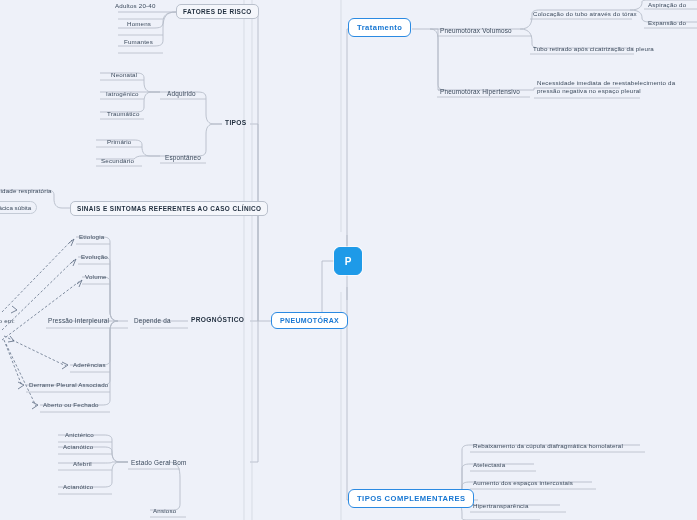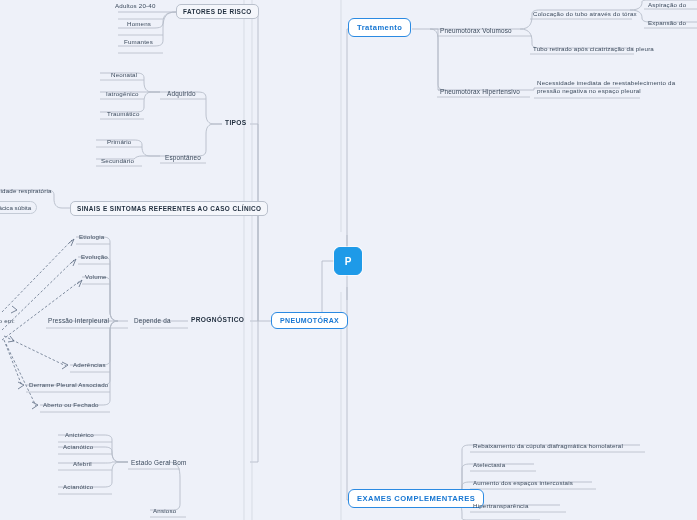--- a/index.html
+++ b/index.html
@@ -334,21 +334,21 @@
     <span>Aspiração do</span>
   </div>
   <div class="node leaf" style="left:645px;top:18px;">
     <span>Expansão do</span>
   </div>
   <div class="node leaf wrapped" style="left:534px;top:78px;width:148px;">
     <span>Necessidade imediata de reestabelecimento da pressão negativa no espaço pleural</span>
   </div>
 
   <div class="node box-blue" style="left:348px;top:489px;">
-    <span>EXAMES COMPLEMENTARES</span>
+    <span>TIPOS COMPLEMENTARES</span>
   </div>
   <div class="node leaf" style="left:470px;top:441px;">
     <span>Rebaixamento da cúpula diafragmática homolateral</span>
   </div>
   <div class="node leaf" style="left:470px;top:460px;">
     <span>Atelectasia</span>
   </div>
   <div class="node leaf" style="left:470px;top:478px;">
     <span>Aumento dos espaços intercostais</span>
   </div>

